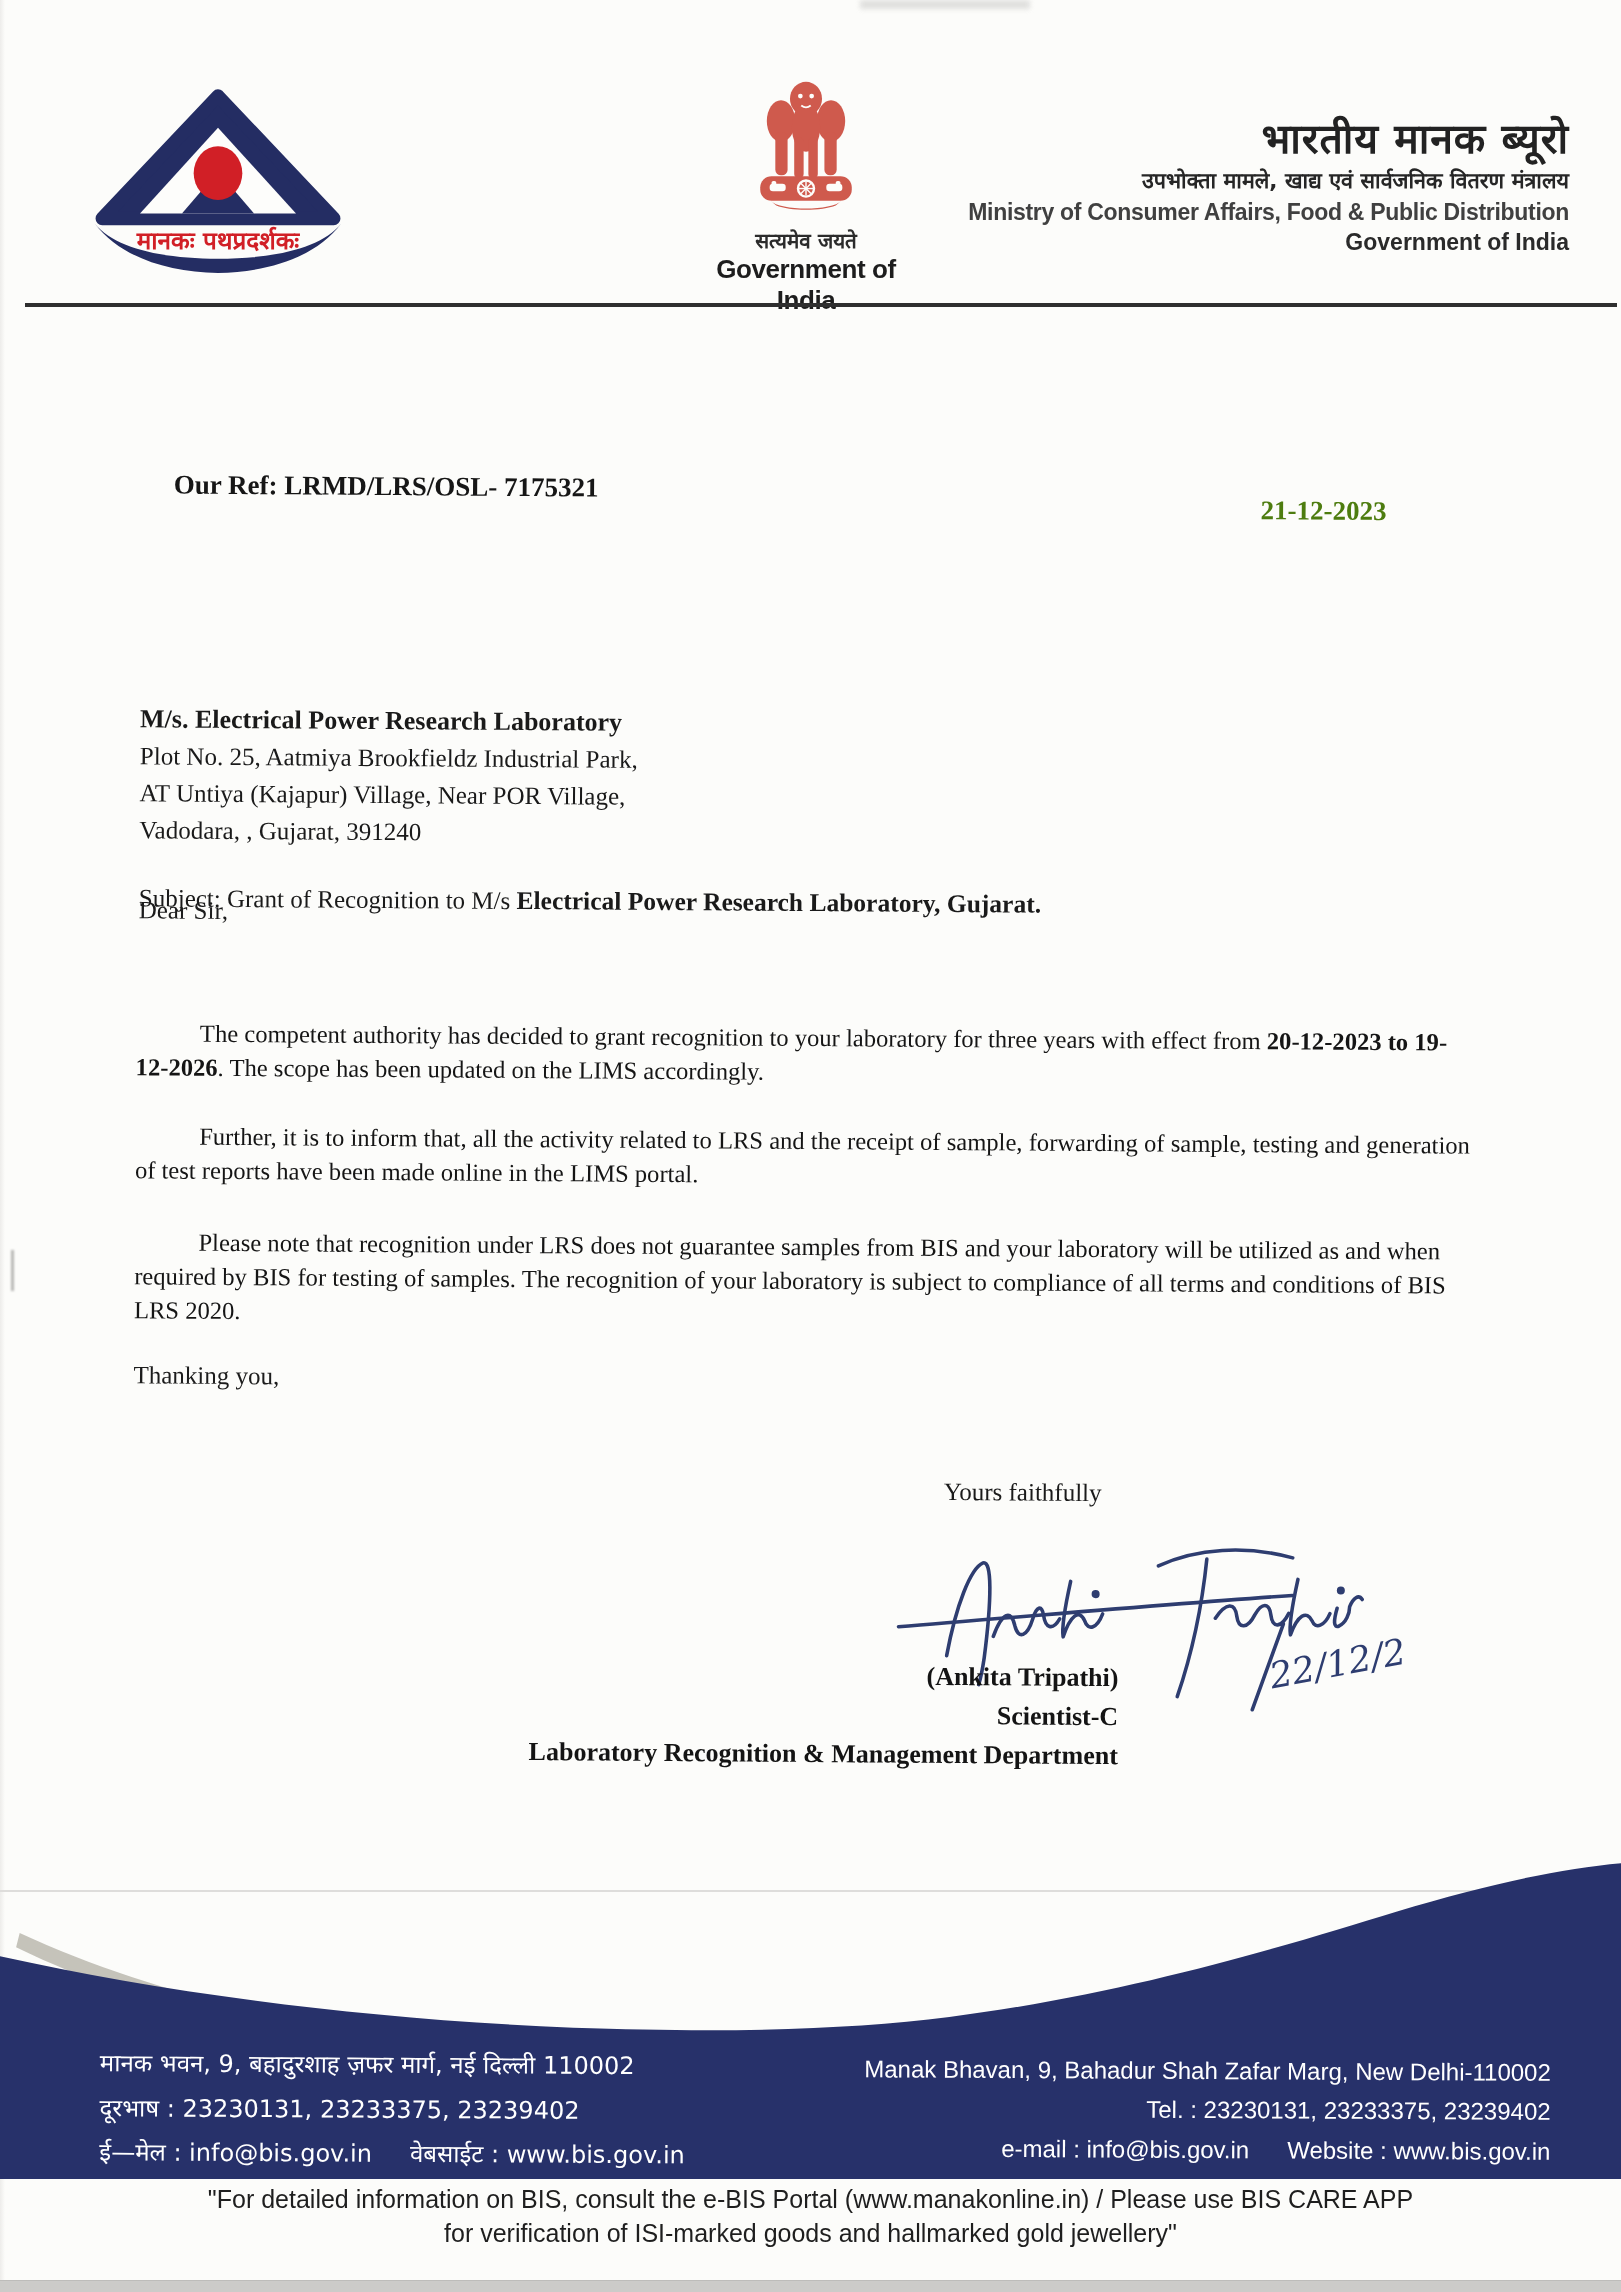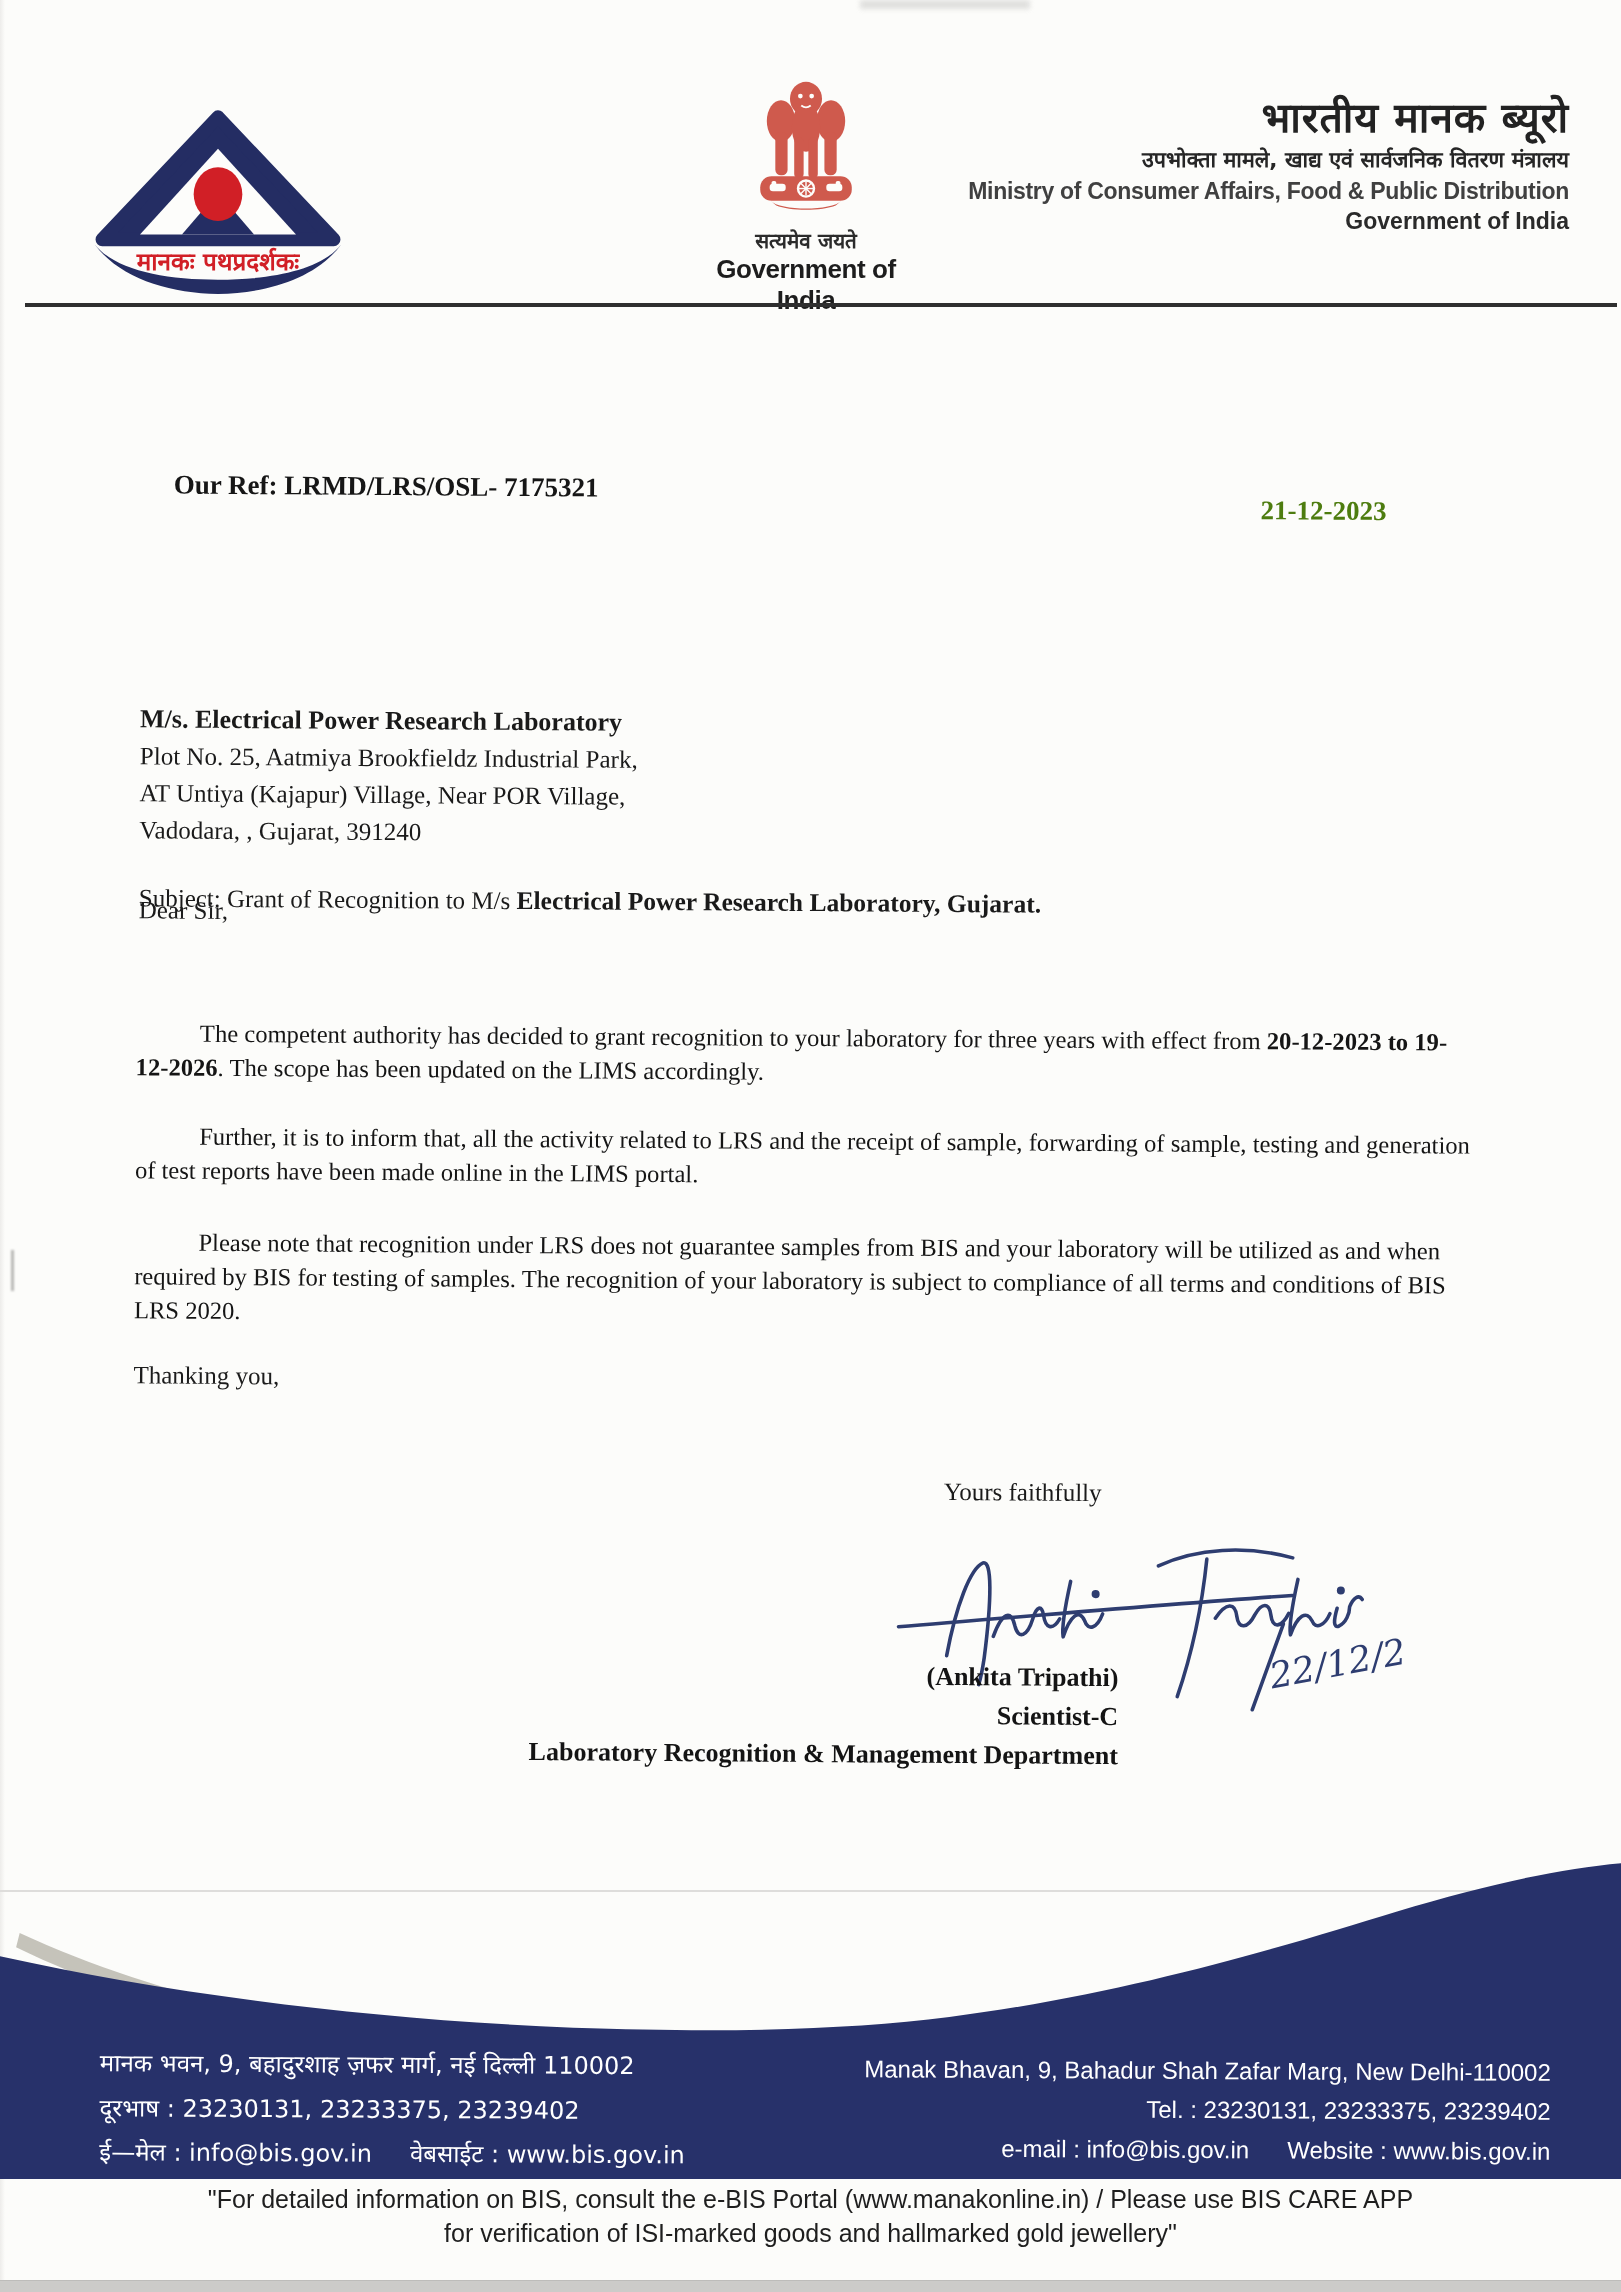--- a/index.html
+++ b/index.html
@@ -10,27 +10,27 @@
   }
   
   .artifact{position:absolute;pointer-events:none;}
   .top-smudge{left:860px;top:0;width:170px;height:9px;background:#d9d9d7;filter:blur(2.7px);opacity:.8;}
   .left-dash{left:10.7px;top:1250px;width:3.6px;height:41px;background:#b8b8b6;filter:blur(0.9px);}
   .fold-line{left:0;top:1890px;width:1621px;height:1.8px;background:#dedddb;}
   .bottom-strip{left:0;top:2280px;width:1621px;height:12.5px;background:#cccbc9;border-top:0.9px solid #bdbcba;}
   .left-edge{left:0;top:0;width:5.4px;height:2293px;background:linear-gradient(to right,#e3e2e0,rgba(255,255,255,0));opacity:.6;}
 
   
-  .logo{position:absolute;left:88px;top:105px;width:260px;height:206px;}
+  .logo{position:absolute;left:88px;top:84px;width:260px;height:206px;}
   .emblem{position:absolute;left:714px;top:70px;width:184px;text-align:center;}
   .emblem svg{display:block;margin:0 auto;}
   .emblem-motto{font-family:"DejaVu Sans",sans-serif;font-size:20.6px;font-weight:bold;color:#2b2b2b;margin-top:1.8px;}
   .emblem-caption{font-family:"Liberation Sans","DejaVu Sans",sans-serif;font-size:26px;font-weight:bold;color:#1d1d1d;letter-spacing:-0.4px;margin-top:0px;}
   .org{position:absolute;right:52px;top:88px;width:681px;text-align:right;}
-  .org-hi{font-family:"DejaVu Sans",sans-serif;font-size:41px;font-weight:bold;color:#222;letter-spacing:0.9px;}
+  .org-hi{font-family:"DejaVu Sans",sans-serif;font-size:41px;font-weight:bold;color:#222;letter-spacing:0.9px;margin-top:21px;}
   .org-min-hi{font-family:"DejaVu Sans",sans-serif;font-size:21.5px;font-weight:bold;color:#262626;margin-top:0;}
   .org-gov-hi{font-family:"DejaVu Sans",sans-serif;font-size:21.5px;font-weight:bold;color:#262626;margin-top:6.3px;}
   .org-en{font-family:"Liberation Sans","DejaVu Sans",sans-serif;font-size:40px;font-weight:bold;color:#1b1b1b;letter-spacing:-0.9px;margin-top:7.2px;}
   .org-min-en{font-family:"Liberation Sans","DejaVu Sans",sans-serif;font-size:23px;font-weight:bold;color:#404040;letter-spacing:-0.3px;margin-top:4.5px;}
   .org-gov-en{font-family:"Liberation Sans","DejaVu Sans",sans-serif;font-size:23px;font-weight:bold;color:#2a2a2a;margin-top:3.6px;}
   .header-rule{position:absolute;left:25px;top:303px;width:1592px;height:3.6px;background:#2f2f2f;}
 
   
   .letter{position:absolute;left:0;top:0;width:1621px;height:1881px;transform:rotate(0.4deg);transform-origin:90px 448px;}
   .ref-line{position:absolute;left:174px;top:469px;font-size:27px;font-weight:bold;color:#161616;}

